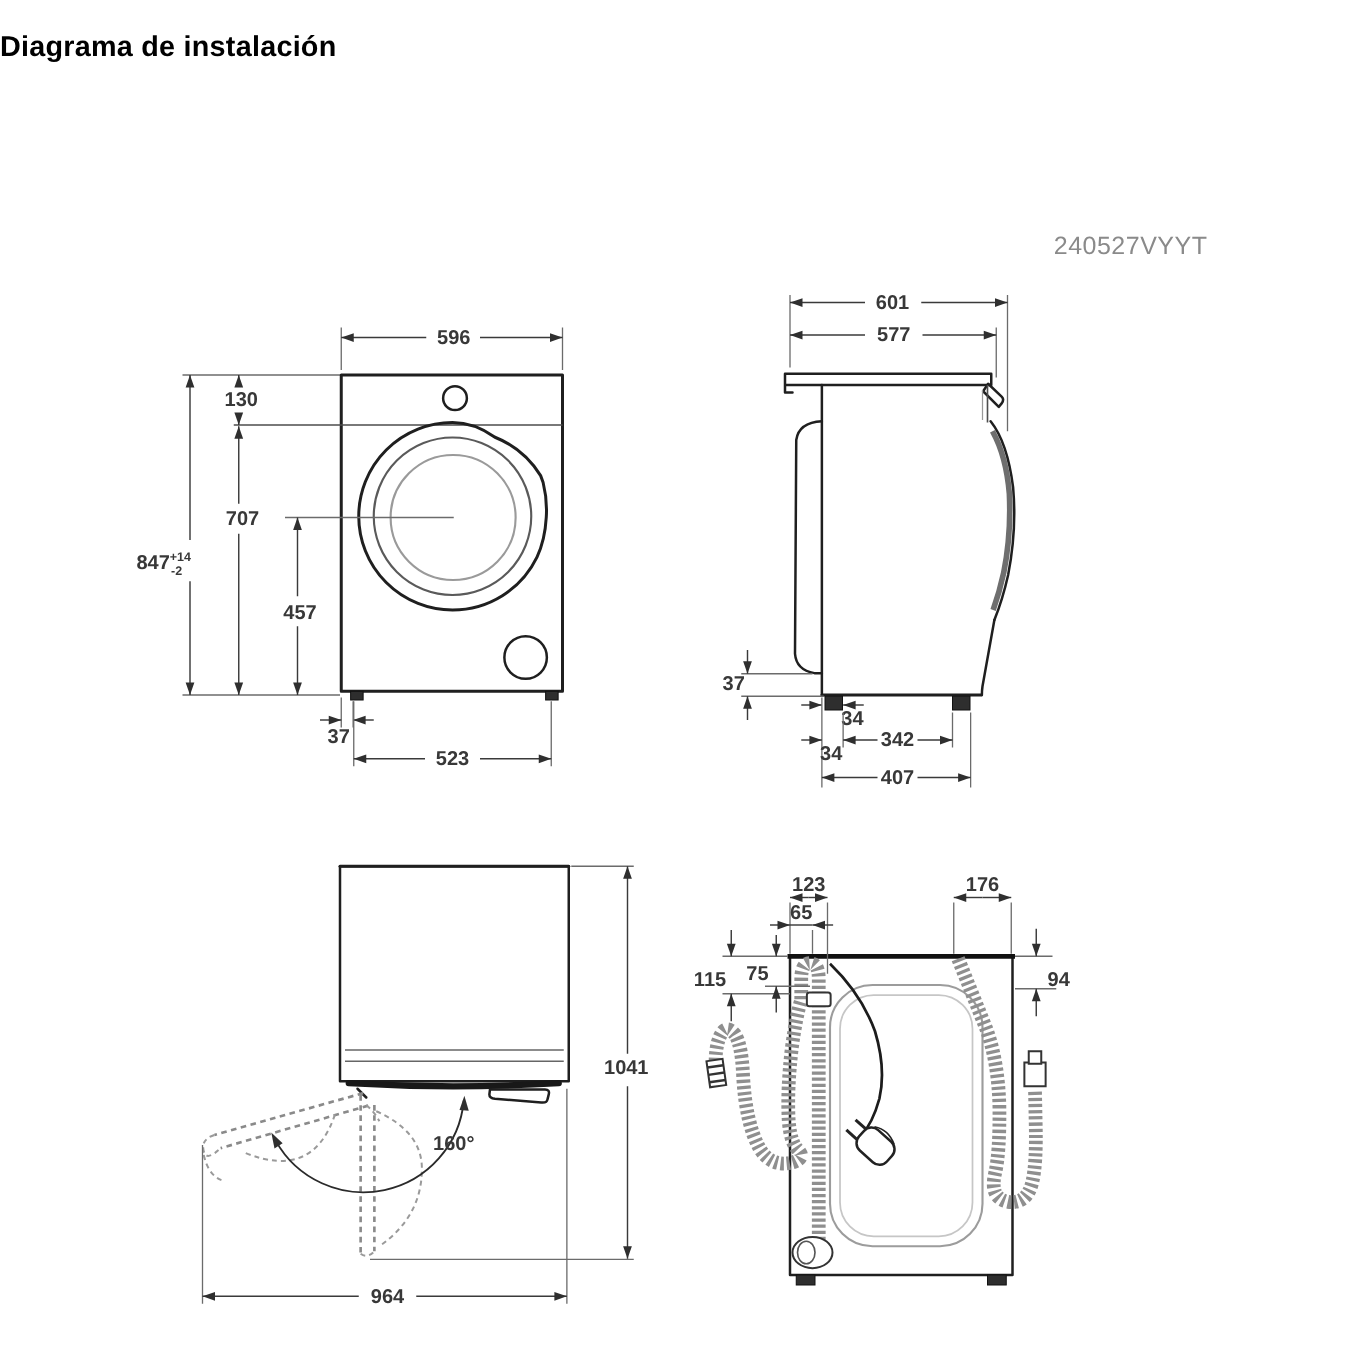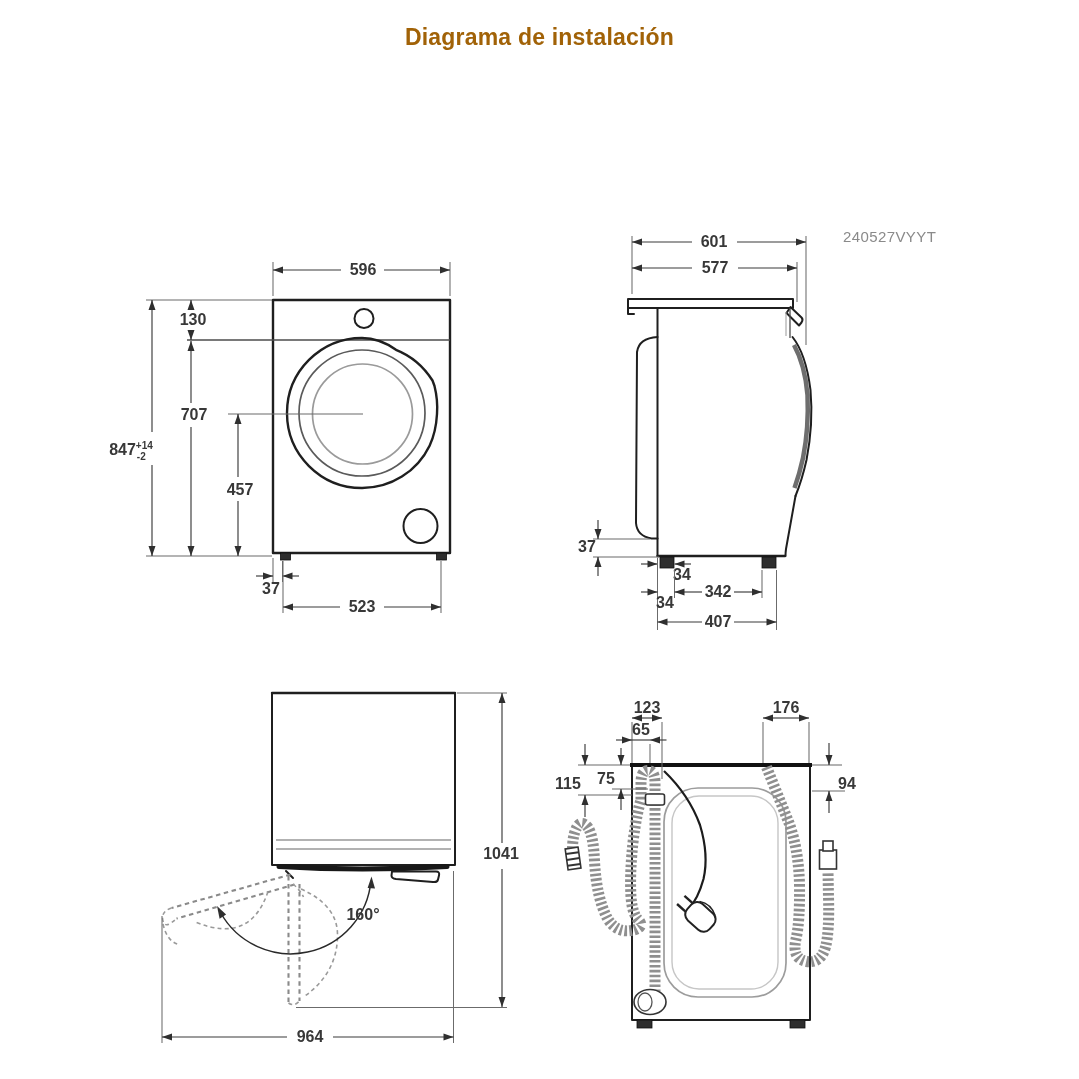--- a/index.html
+++ b/index.html
@@ -1,25 +1,25 @@
 <!DOCTYPE html>
 <html><head>
 <meta charset="utf-8">
 <style>
   html,body{margin:0;padding:0;}
   body{
     width:1079px;height:1079px;background:#ffffff;position:relative;overflow:hidden;
     font-family:"Liberation Sans",sans-serif;
   }
   .page-title{
-    position:absolute;top:24px;left:0;width:1079px;text-align:center;
-    font-size:23px;font-weight:bold;color:#a16207;letter-spacing:.2px;
+    position:absolute;top:24px;left:0;width:1079px;text-align:left;
+    font-size:23px;font-weight:bold;color:#000000;letter-spacing:.2px;
   }
   .doc-code{
-    position:absolute;left:843px;top:186px;font-size:15px;color:#8a8a8a;letter-spacing:.4px;margin-top:42px;
+    position:absolute;left:843px;top:186px;font-size:20px;color:#8a8a8a;letter-spacing:.4px;
   }
   svg{position:absolute;left:0;top:0;}
   .outline{stroke:#1f1f1f;stroke-width:2;fill:none;stroke-linejoin:round;stroke-linecap:round;}
   .outline2{stroke:#1f1f1f;stroke-width:2.4;fill:none;stroke-linejoin:round;stroke-linecap:round;}
   .mid{stroke:#4d4d4d;stroke-width:1.3;fill:none;}
   .thin{stroke:#6b6b6b;stroke-width:1.05;fill:none;}
   .dim{stroke:#3a3a3a;stroke-width:1.15;fill:none;}
   .dimtext{font-family:"Liberation Sans",sans-serif;font-size:16px;font-weight:bold;fill:#383838;text-anchor:middle;}
   .tol{font-size:10px;}
   .foot{fill:#2e2e2e;stroke:#111;stroke-width:.8;}

